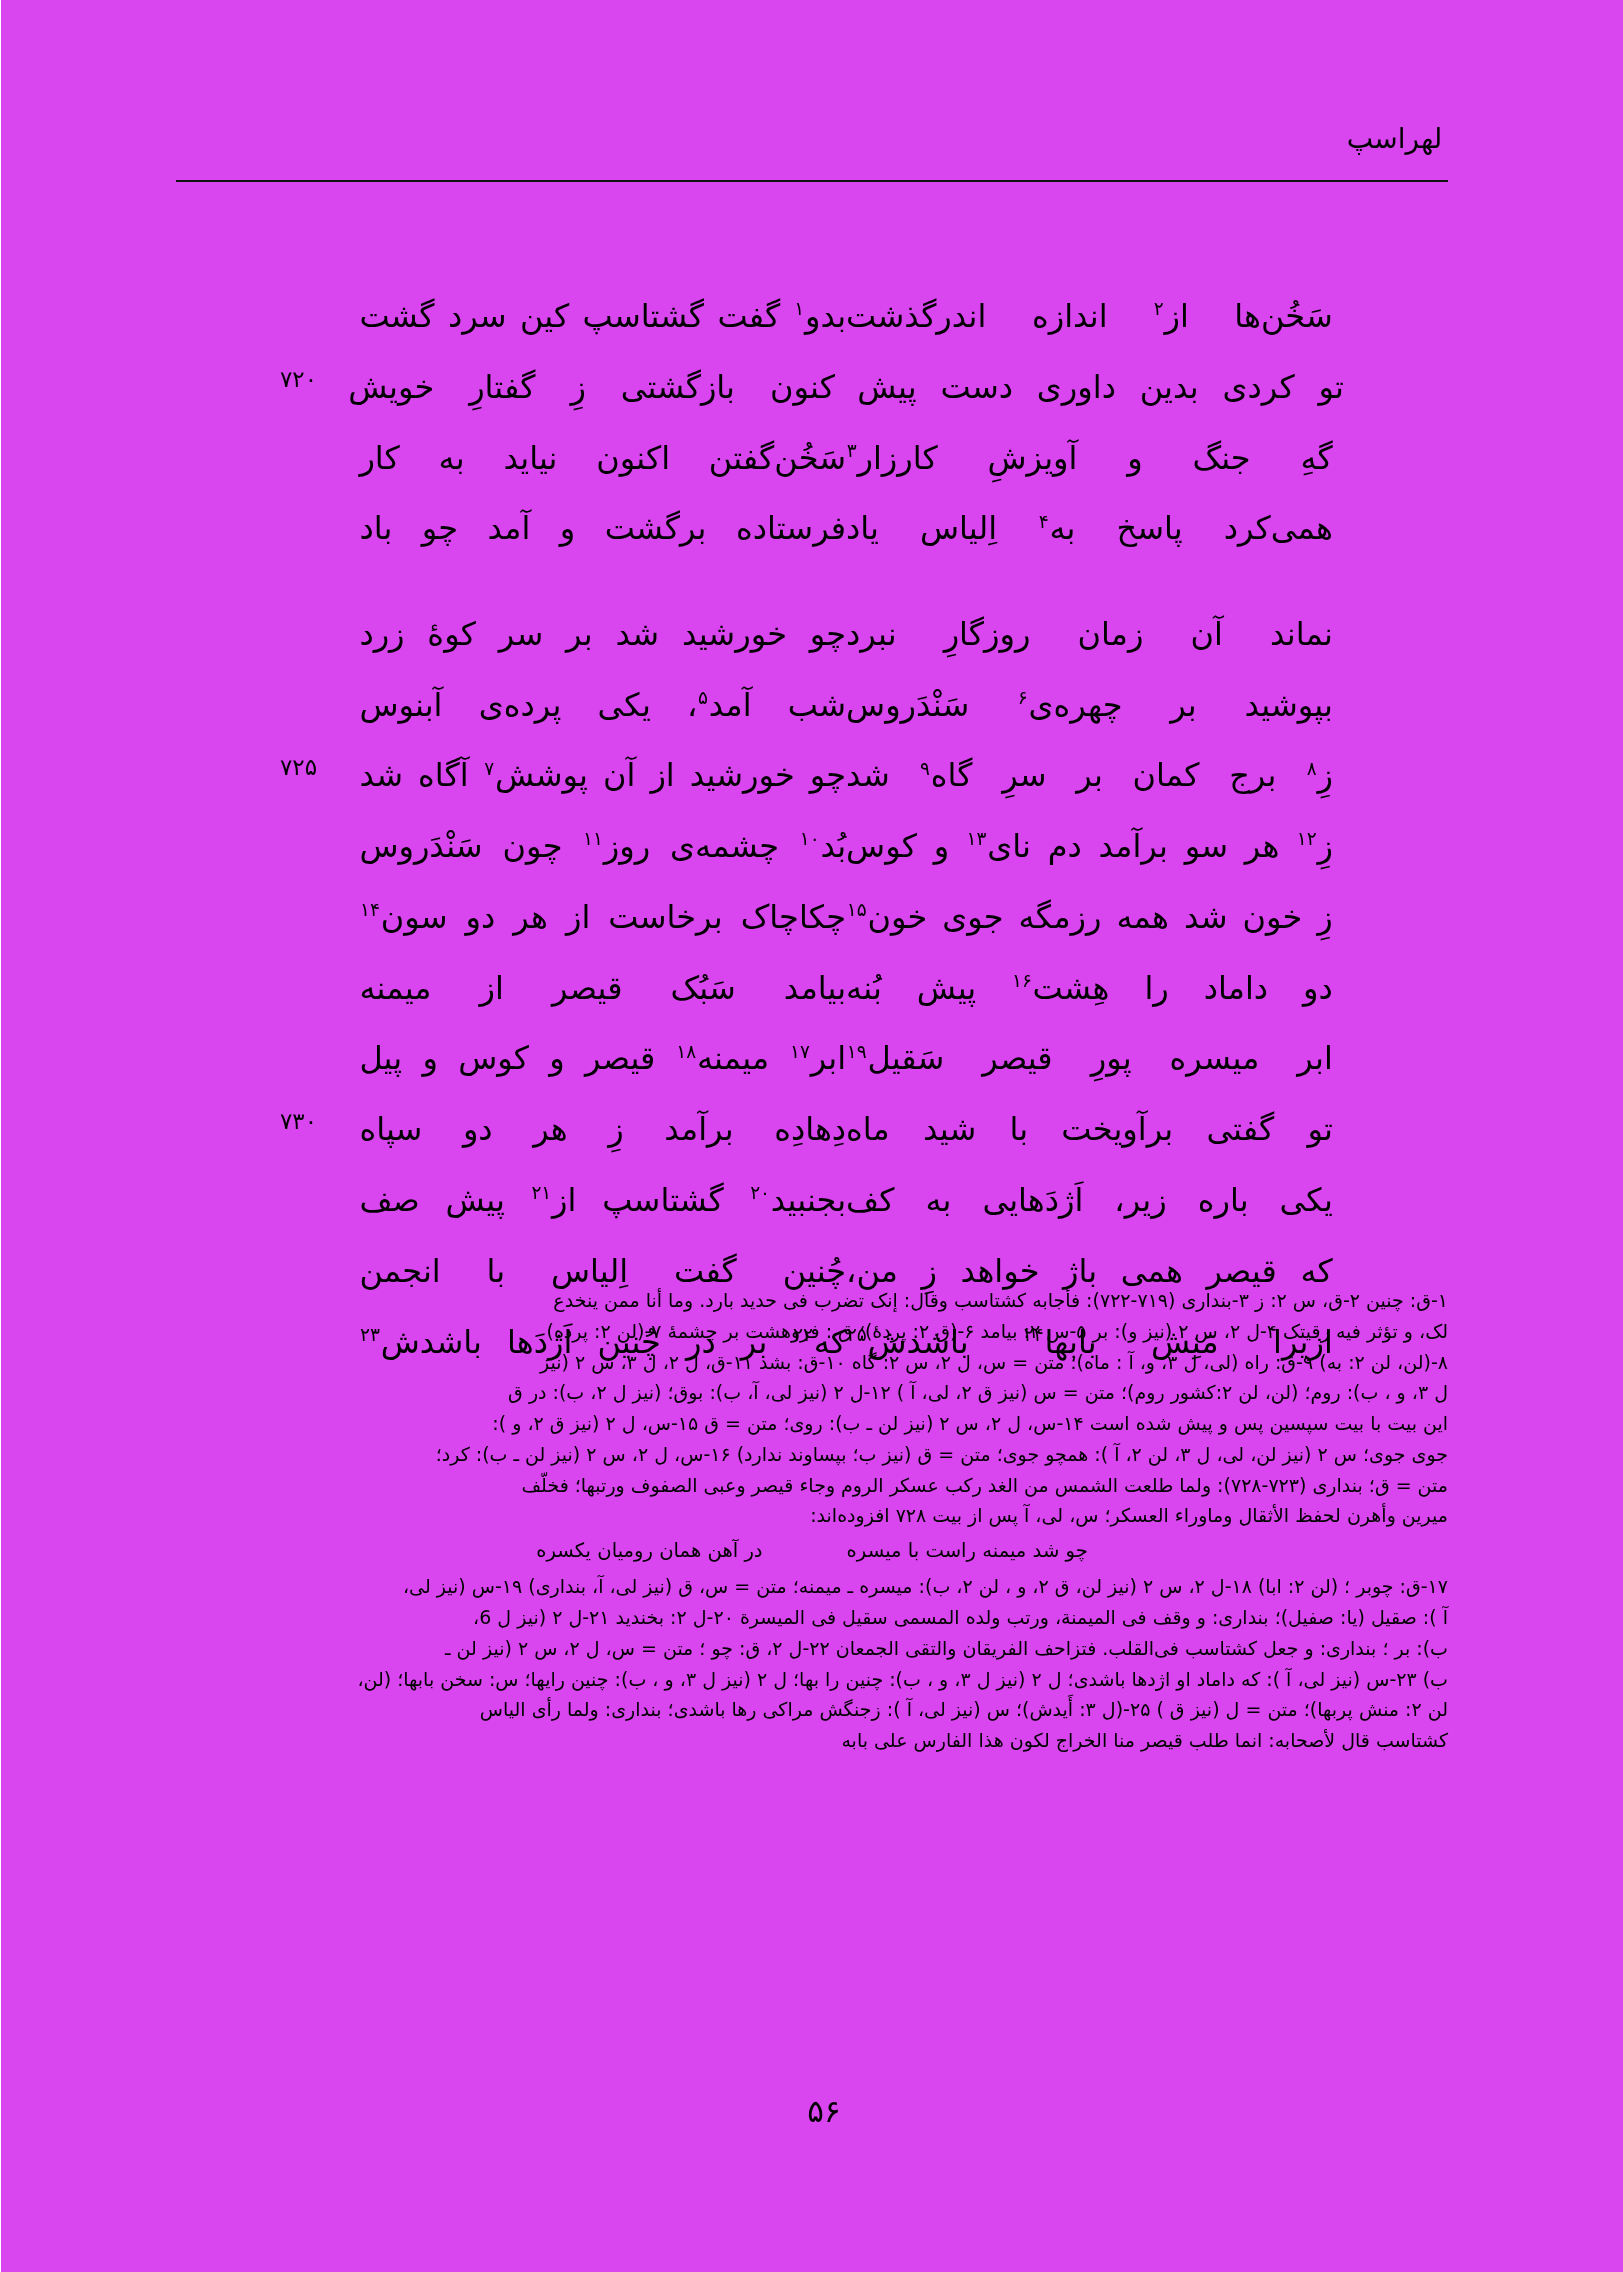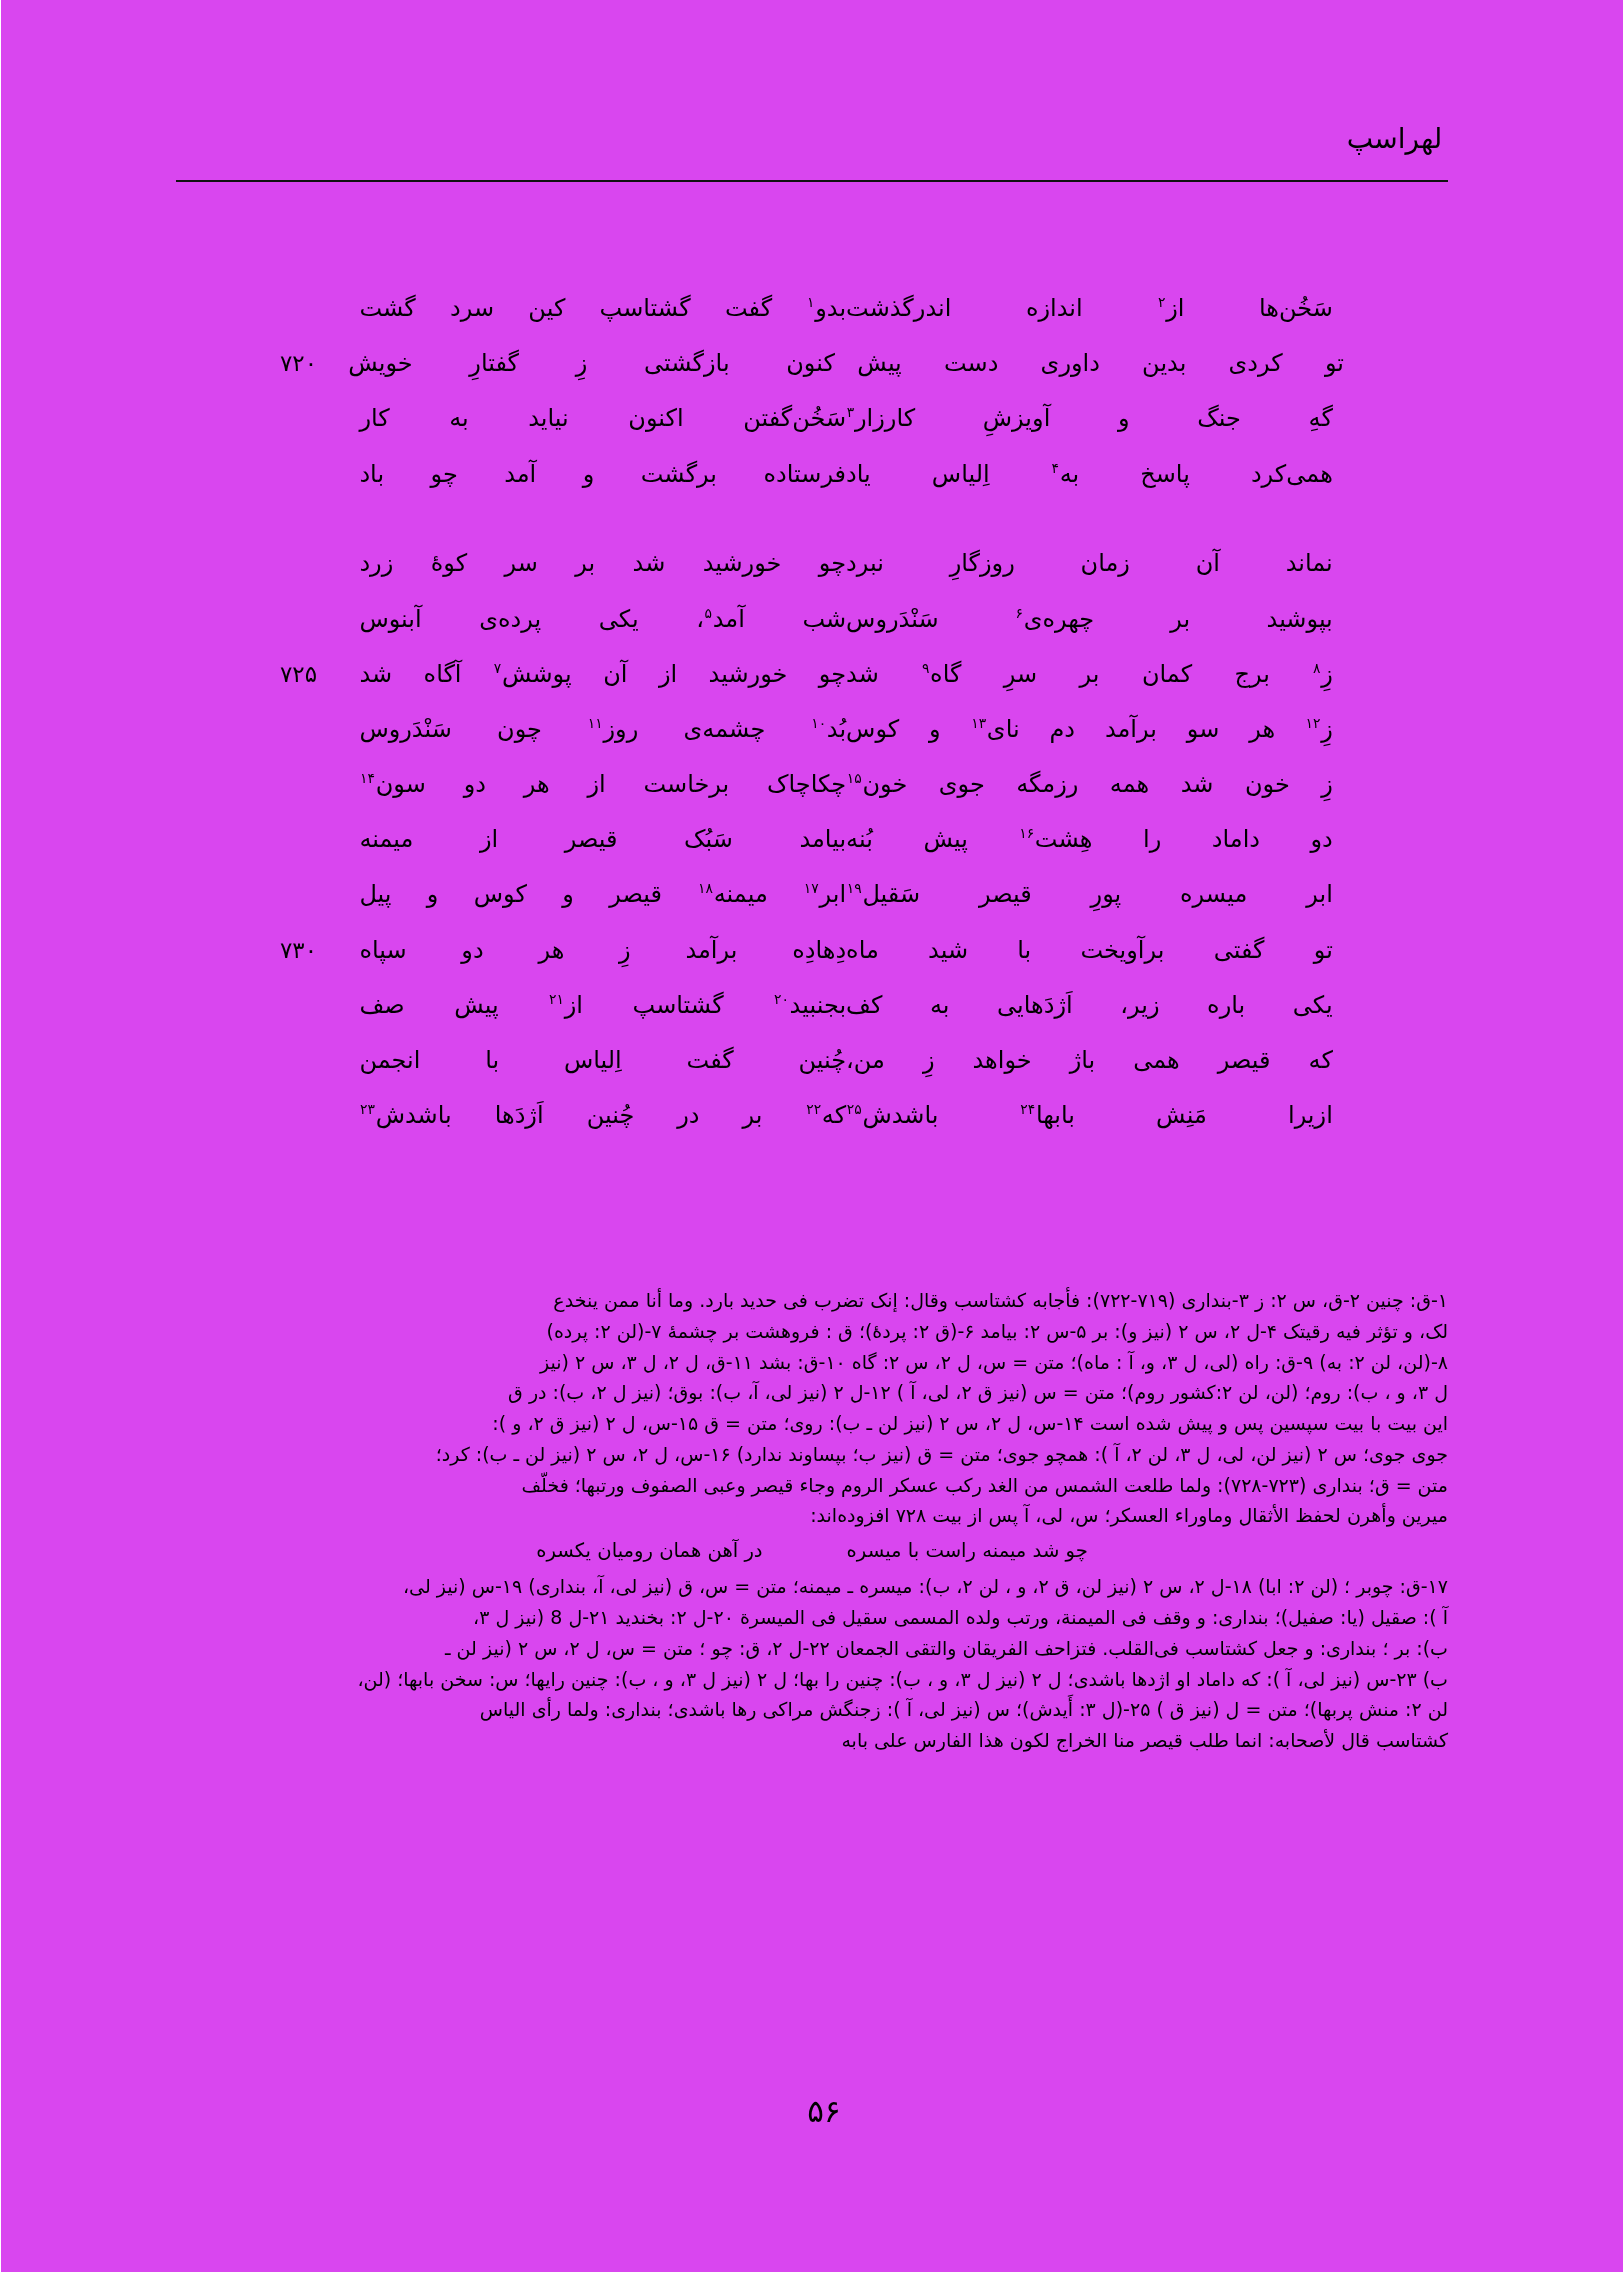--- a/index.html
+++ b/index.html
@@ -69,21 +69,21 @@
     width: 64px;
     flex: 0 0 64px;
     font-size: 23px;
     line-height: 46px;
     text-align: left;
     padding-right: 4.2px;
     white-space: nowrap;
   }
   .hemistich {
     flex: 1 1 0;
-    font-size: 24px;
+    font-size: 32px;
     line-height: 1.95;
     text-align: justify;
     text-align-last: justify;
     white-space: normal;
     padding: 0 11.2px;
     letter-spacing: 0;
   }
   .hemistich.right { padding-right: 0; }
   .hemistich.left  { padding-left: 0; }
 
@@ -240,21 +240,21 @@
     <p class="note-line">جوی جوی؛ س ۲ (نیز لن، لی، ل ۳، لن ۲، آ ): همچو جوی؛ متن = ق (نیز ب؛ بپساوند ندارد)  ۱۶-س، ل ۲، س ۲ (نیز لن ـ ب): کرد؛</p>
     <p class="note-line">متن = ق؛ بنداری (۷۲۳-۷۲۸): ولما طلعت الشمس من الغد رکب عسکر الروم وجاء قیصر وعبی الصفوف ورتبها؛ فخلّف</p>
     <p class="note-line">میرین وأهرن لحفظ الأثقال وماوراء العسکر؛ س، لی، آ پس از بیت ۷۲۸ افزوده‌اند:</p>
 
     <div class="note-verse">
       <span>چو شد میمنه راست با میسره</span>
       <span>در آهن همان رومیان یکسره</span>
     </div>
 
     <p class="note-line">۱۷-ق: چوبر ؛ (لن ۲: ابا)  ۱۸-ل ۲، س ۲ (نیز لن، ق ۲، و ، لن ۲، ب): میسره ـ میمنه؛ متن = س، ق (نیز لی، آ، بنداری)  ۱۹-س (نیز لی،</p>
-    <p class="note-line">آ ): صقیل (یا: صفیل)؛ بنداری: و وقف فی المیمنة، ورتب ولده المسمی سقیل فی المیسرة  ۲۰-ل ۲: بخندید  ۲۱-ل 8 (نیز ل ۳،</p>
+    <p class="note-line">آ ): صقیل (یا: صفیل)؛ بنداری: و وقف فی المیمنة، ورتب ولده المسمی سقیل فی المیسرة  ۲۰-ل ۲: بخندید  ۲۱-ل ۲ (نیز ل 6،</p>
     <p class="note-line">ب): بر ؛ بنداری: و جعل کشتاسب فی‌القلب. فتزاحف الفریقان والتقی الجمعان  ۲۲-ل ۲، ق: چو ؛ متن = س، ل ۲، س ۲ (نیز لن ـ</p>
     <p class="note-line">ب)  ۲۳-س (نیز لی، آ ): که داماد او اژدها باشدی؛ ل ۲ (نیز ل ۳، و ، ب): چنین را بها؛ ل ۲ (نیز ل ۳، و ، ب): چنین رایها؛ س: سخن بابها؛ (لن،</p>
     <p class="note-line">لن ۲: منش پربها)؛ متن = ل (نیز ق )  ۲۵-(ل ۳: أَیدش)؛ س (نیز لی، آ ): زجنگش مراکی رها باشدی؛ بنداری: ولما رأی الیاس</p>
     <p class="note-line">کشتاسب قال لأصحابه: انما طلب قیصر منا الخراج لکون هذا الفارس علی بابه</p>
   </div>
 
   <div class="folio">۵۶</div>
 
 </div>
 

